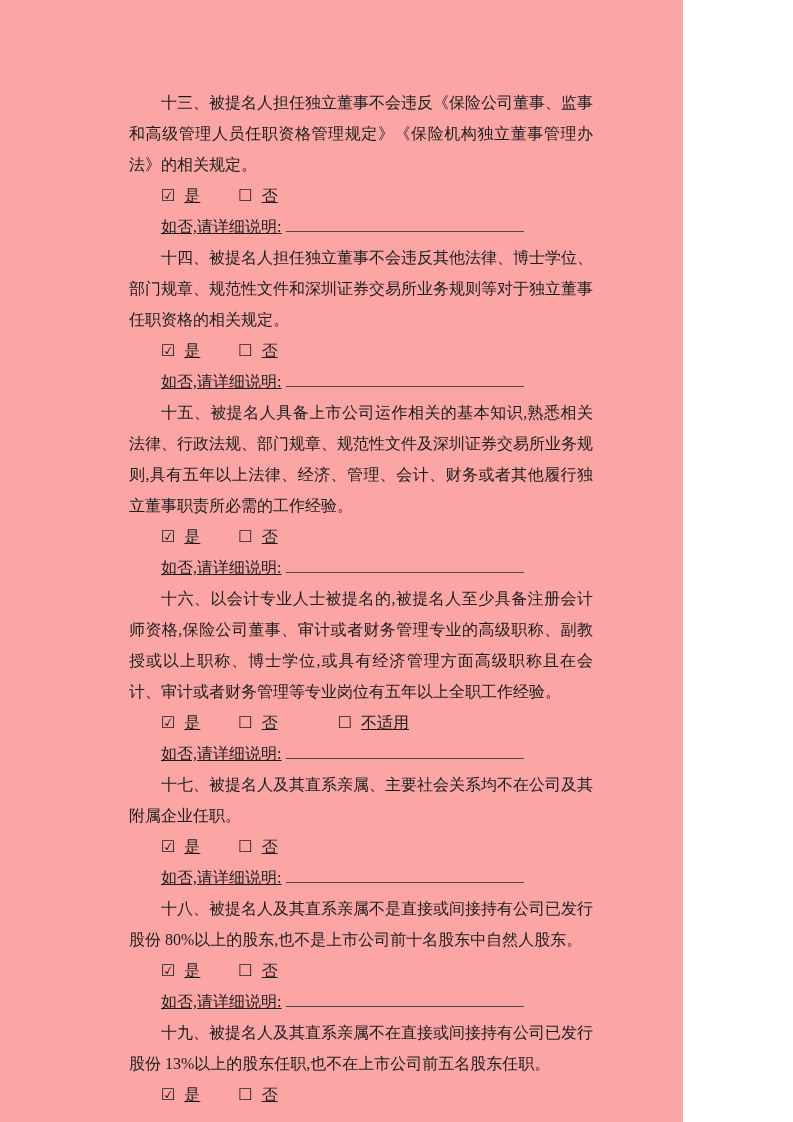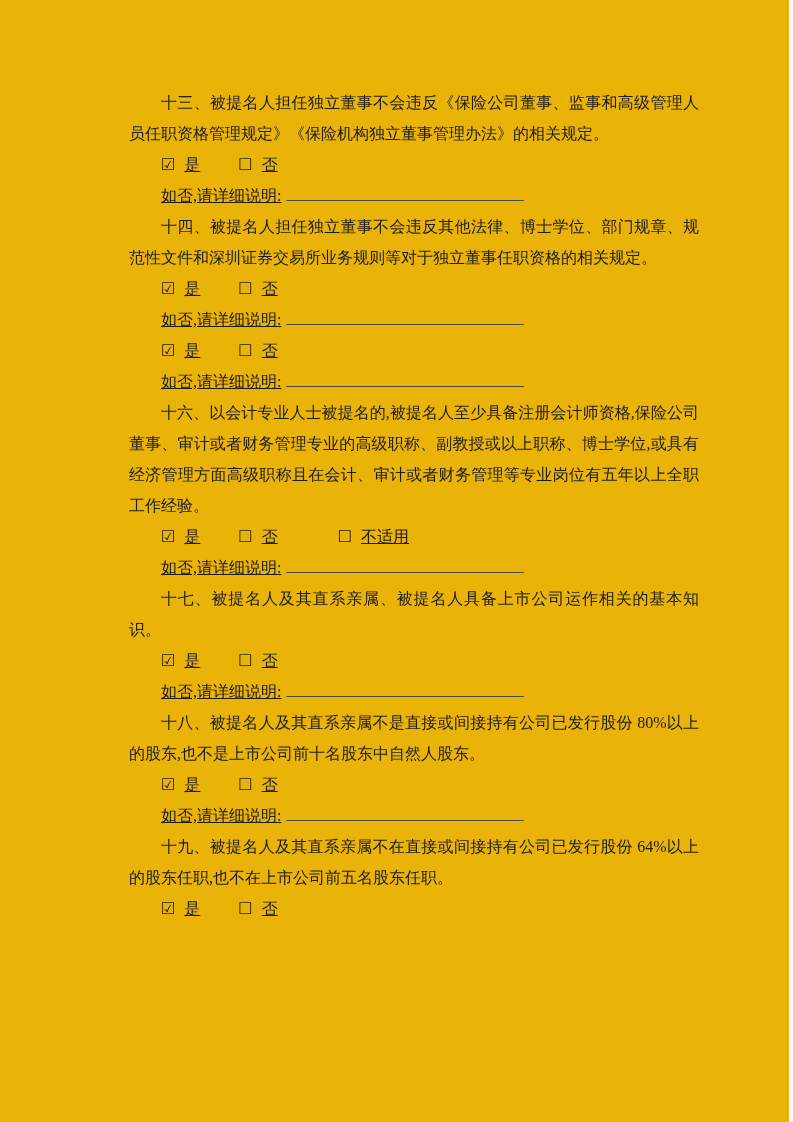--- a/index.html
+++ b/index.html
@@ -2,24 +2,24 @@
 <html lang="zh"><head>
 <meta charset="utf-8">
 <style>
   html, body {
     margin: 0;
     padding: 0;
     background: #ffffff;
   }
   .page {
     position: relative;
-    width: 789px;
+    width: 683px;
     height: 1122px;
     box-sizing: border-box;
-    background: #eab308;
+    background: #fca5a5;
     padding: 87px 90px 0 129px;
     font-family: "Liberation Serif", "DejaVu Serif", serif;
     font-size: 16px;
     line-height: 31px;
     color: #1c1c1c;
   }
   .para {
     margin: 0;
     text-indent: 2em;
     text-align: justify;
@@ -69,58 +69,59 @@
     <p class="para">十四、被提名人担任独立董事不会违反其他法律、博士学位、部门规章、规范性文件和深圳证券交易所业务规则等对于独立董事任职资格的相关规定。</p>
     <div class="opts-row">
       <span class="opt"><span class="box">☑</span><span>是</span></span><span class="opt"><span class="box">☐</span><span>否</span></span>
     </div>
     <div class="detail-row">
       <span>如否,请详细说明:</span><span class="blank"></span>
     </div>
   </div>
 
   <div class="item">
+    <p class="para">十五、被提名人具备上市公司运作相关的基本知识,熟悉相关法律、行政法规、部门规章、规范性文件及深圳证券交易所业务规则,具有五年以上法律、经济、管理、会计、财务或者其他履行独立董事职责所必需的工作经验。</p>
     <div class="opts-row">
       <span class="opt"><span class="box">☑</span><span>是</span></span><span class="opt"><span class="box">☐</span><span>否</span></span>
     </div>
     <div class="detail-row">
       <span>如否,请详细说明:</span><span class="blank"></span>
     </div>
   </div>
 
   <div class="item">
     <p class="para">十六、以会计专业人士被提名的,被提名人至少具备注册会计师资格,保险公司董事、审计或者财务管理专业的高级职称、副教授或以上职称、博士学位,或具有经济管理方面高级职称且在会计、审计或者财务管理等专业岗位有五年以上全职工作经验。</p>
     <div class="opts-row">
       <span class="opt"><span class="box">☑</span><span>是</span></span><span class="opt"><span class="box">☐</span><span>否</span></span><span class="opt"><span class="box">☐</span><span>不适用</span></span>
     </div>
     <div class="detail-row">
       <span>如否,请详细说明:</span><span class="blank"></span>
     </div>
   </div>
 
   <div class="item">
-    <p class="para">十七、被提名人及其直系亲属、被提名人具备上市公司运作相关的基本知识。</p>
+    <p class="para">十七、被提名人及其直系亲属、主要社会关系均不在公司及其附属企业任职。</p>
     <div class="opts-row">
       <span class="opt"><span class="box">☑</span><span>是</span></span><span class="opt"><span class="box">☐</span><span>否</span></span>
     </div>
     <div class="detail-row">
       <span>如否,请详细说明:</span><span class="blank"></span>
     </div>
   </div>
 
   <div class="item">
     <p class="para">十八、被提名人及其直系亲属不是直接或间接持有公司已发行股份 80%以上的股东,也不是上市公司前十名股东中自然人股东。</p>
     <div class="opts-row">
       <span class="opt"><span class="box">☑</span><span>是</span></span><span class="opt"><span class="box">☐</span><span>否</span></span>
     </div>
     <div class="detail-row">
       <span>如否,请详细说明:</span><span class="blank"></span>
     </div>
   </div>
 
   <div class="item">
-    <p class="para">十九、被提名人及其直系亲属不在直接或间接持有公司已发行股份 64%以上的股东任职,也不在上市公司前五名股东任职。</p>
+    <p class="para">十九、被提名人及其直系亲属不在直接或间接持有公司已发行股份 13%以上的股东任职,也不在上市公司前五名股东任职。</p>
     <div class="opts-row">
       <span class="opt"><span class="box">☑</span><span>是</span></span><span class="opt"><span class="box">☐</span><span>否</span></span>
     </div>
   </div>
 
 </div>
 
 </body></html>

